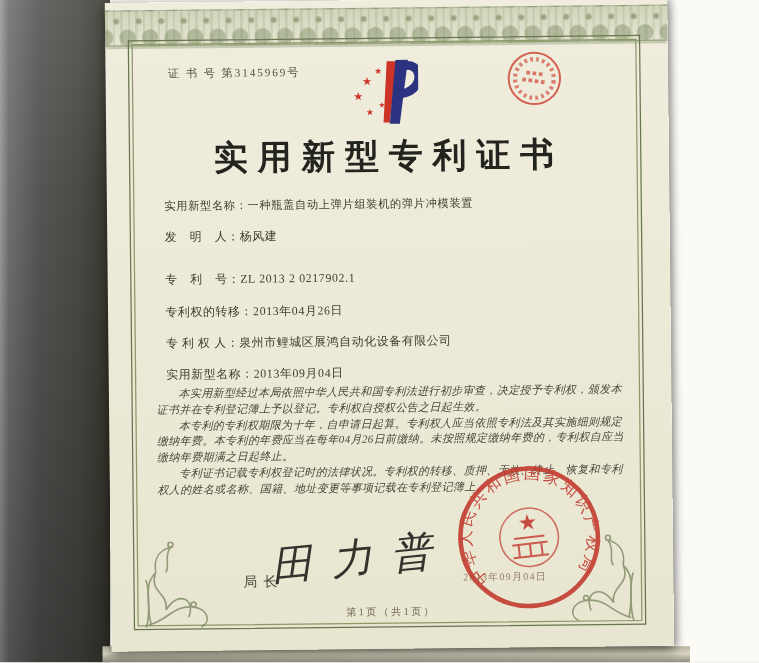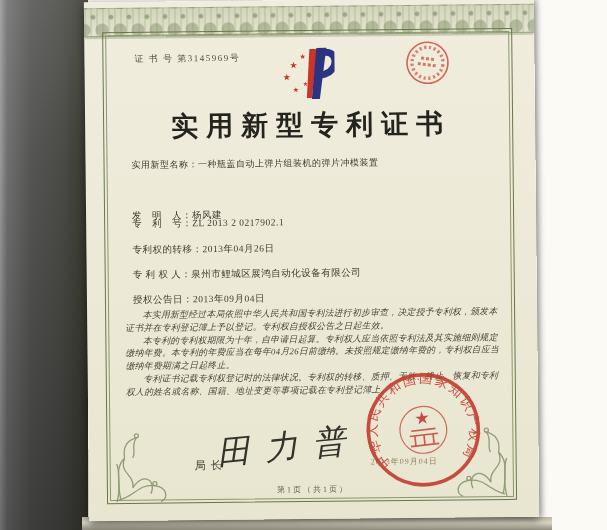--- a/index.html
+++ b/index.html
@@ -39,21 +39,21 @@
   .flourish{position:absolute;z-index:1;}
   .fl-bl{left:20px;top:398px;}
   .fl-br{left:356px;top:396px;transform:scaleX(-1);}
   
   .certno{position:absolute;left:50px;top:51px;font-size:9px;letter-spacing:1.5px;color:#55503c;}
   .logo{position:absolute;left:196px;top:44px;width:54px;height:60px;}
   .title{position:absolute;left:18px;top:107px;width:408px;text-align:center;
          font-size:27px;font-weight:600;letter-spacing:8px;text-indent:8px;color:#24241f;}
   .field{position:absolute;left:46px;color:#413c2e;font-size:9.5px;letter-spacing:.5px;white-space:nowrap;}
   .f-name{top:157px;font-size:9px;}
-  .f-inventor{top:208px;}
+  .f-inventor{top:182px;}
   .f-patno{top:216px;}
   .f-appdate{top:242px;}
   .f-patentee{top:267px;}
   .f-grantdate{top:292px;}
   .paras{position:absolute;left:38px;top:307px;width:376px;color:#4b463a;
          font-size:8.8px;line-height:12.8px;font-style:italic;letter-spacing:.3px;}
   .paras p{margin:0;text-indent:2em;}
   .signer{position:absolute;left:106px;top:425px;font-size:11px;letter-spacing:5px;color:#4a4638;margin-top:32px;}
   .signature{position:absolute;left:128px;top:420px;width:240px;font-size:33px;color:#33332e;
          font-style:italic;letter-spacing:15px;transform:rotate(-5deg);white-space:nowrap;}
@@ -115,21 +115,21 @@
       </g>
     </svg>
 
     <div class="title">实用新型专利证书</div>
 
     <div class="field f-name">实用新型名称：一种瓶盖自动上弹片组装机的弹片冲模装置</div>
     <div class="field f-inventor"><span>发　明　人：</span><span>杨风建</span></div>
     <div class="field f-patno"><span>专　利　号：</span><span>ZL 2013 2 0217902.1</span></div>
     <div class="field f-appdate"><span>专利权的转移：</span><span>2013年04月26日</span></div>
     <div class="field f-patentee"><span>专 利 权 人：</span><span>泉州市鲤城区展鸿自动化设备有限公司</span></div>
-    <div class="field f-grantdate"><span>授权公告日：</span><span>2013年09月04日</span></div>
+    <div class="field f-grantdate"><span>实用新型名称：</span><span>2013年09月04日</span></div>
 
     <div class="paras">
       <p>本实用新型经过本局依照中华人民共和国专利法进行初步审查，决定授予专利权，颁发本证书并在专利登记簿上予以登记。专利权自授权公告之日起生效。</p>
       <p>本专利的专利权期限为十年，自申请日起算。专利权人应当依照专利法及其实施细则规定缴纳年费。本专利的年费应当在每年04月26日前缴纳。未按照规定缴纳年费的，专利权自应当缴纳年费期满之日起终止。</p>
       <p>专利证书记载专利权登记时的法律状况。专利权的转移、质押、无效、终止、恢复和专利权人的姓名或名称、国籍、地址变更等事项记载在专利登记簿上。</p>
     </div>
 
     <div class="signer">局长</div>
     <div class="signature">田力普</div>
     <div class="footer">第1页（共1页）</div>

